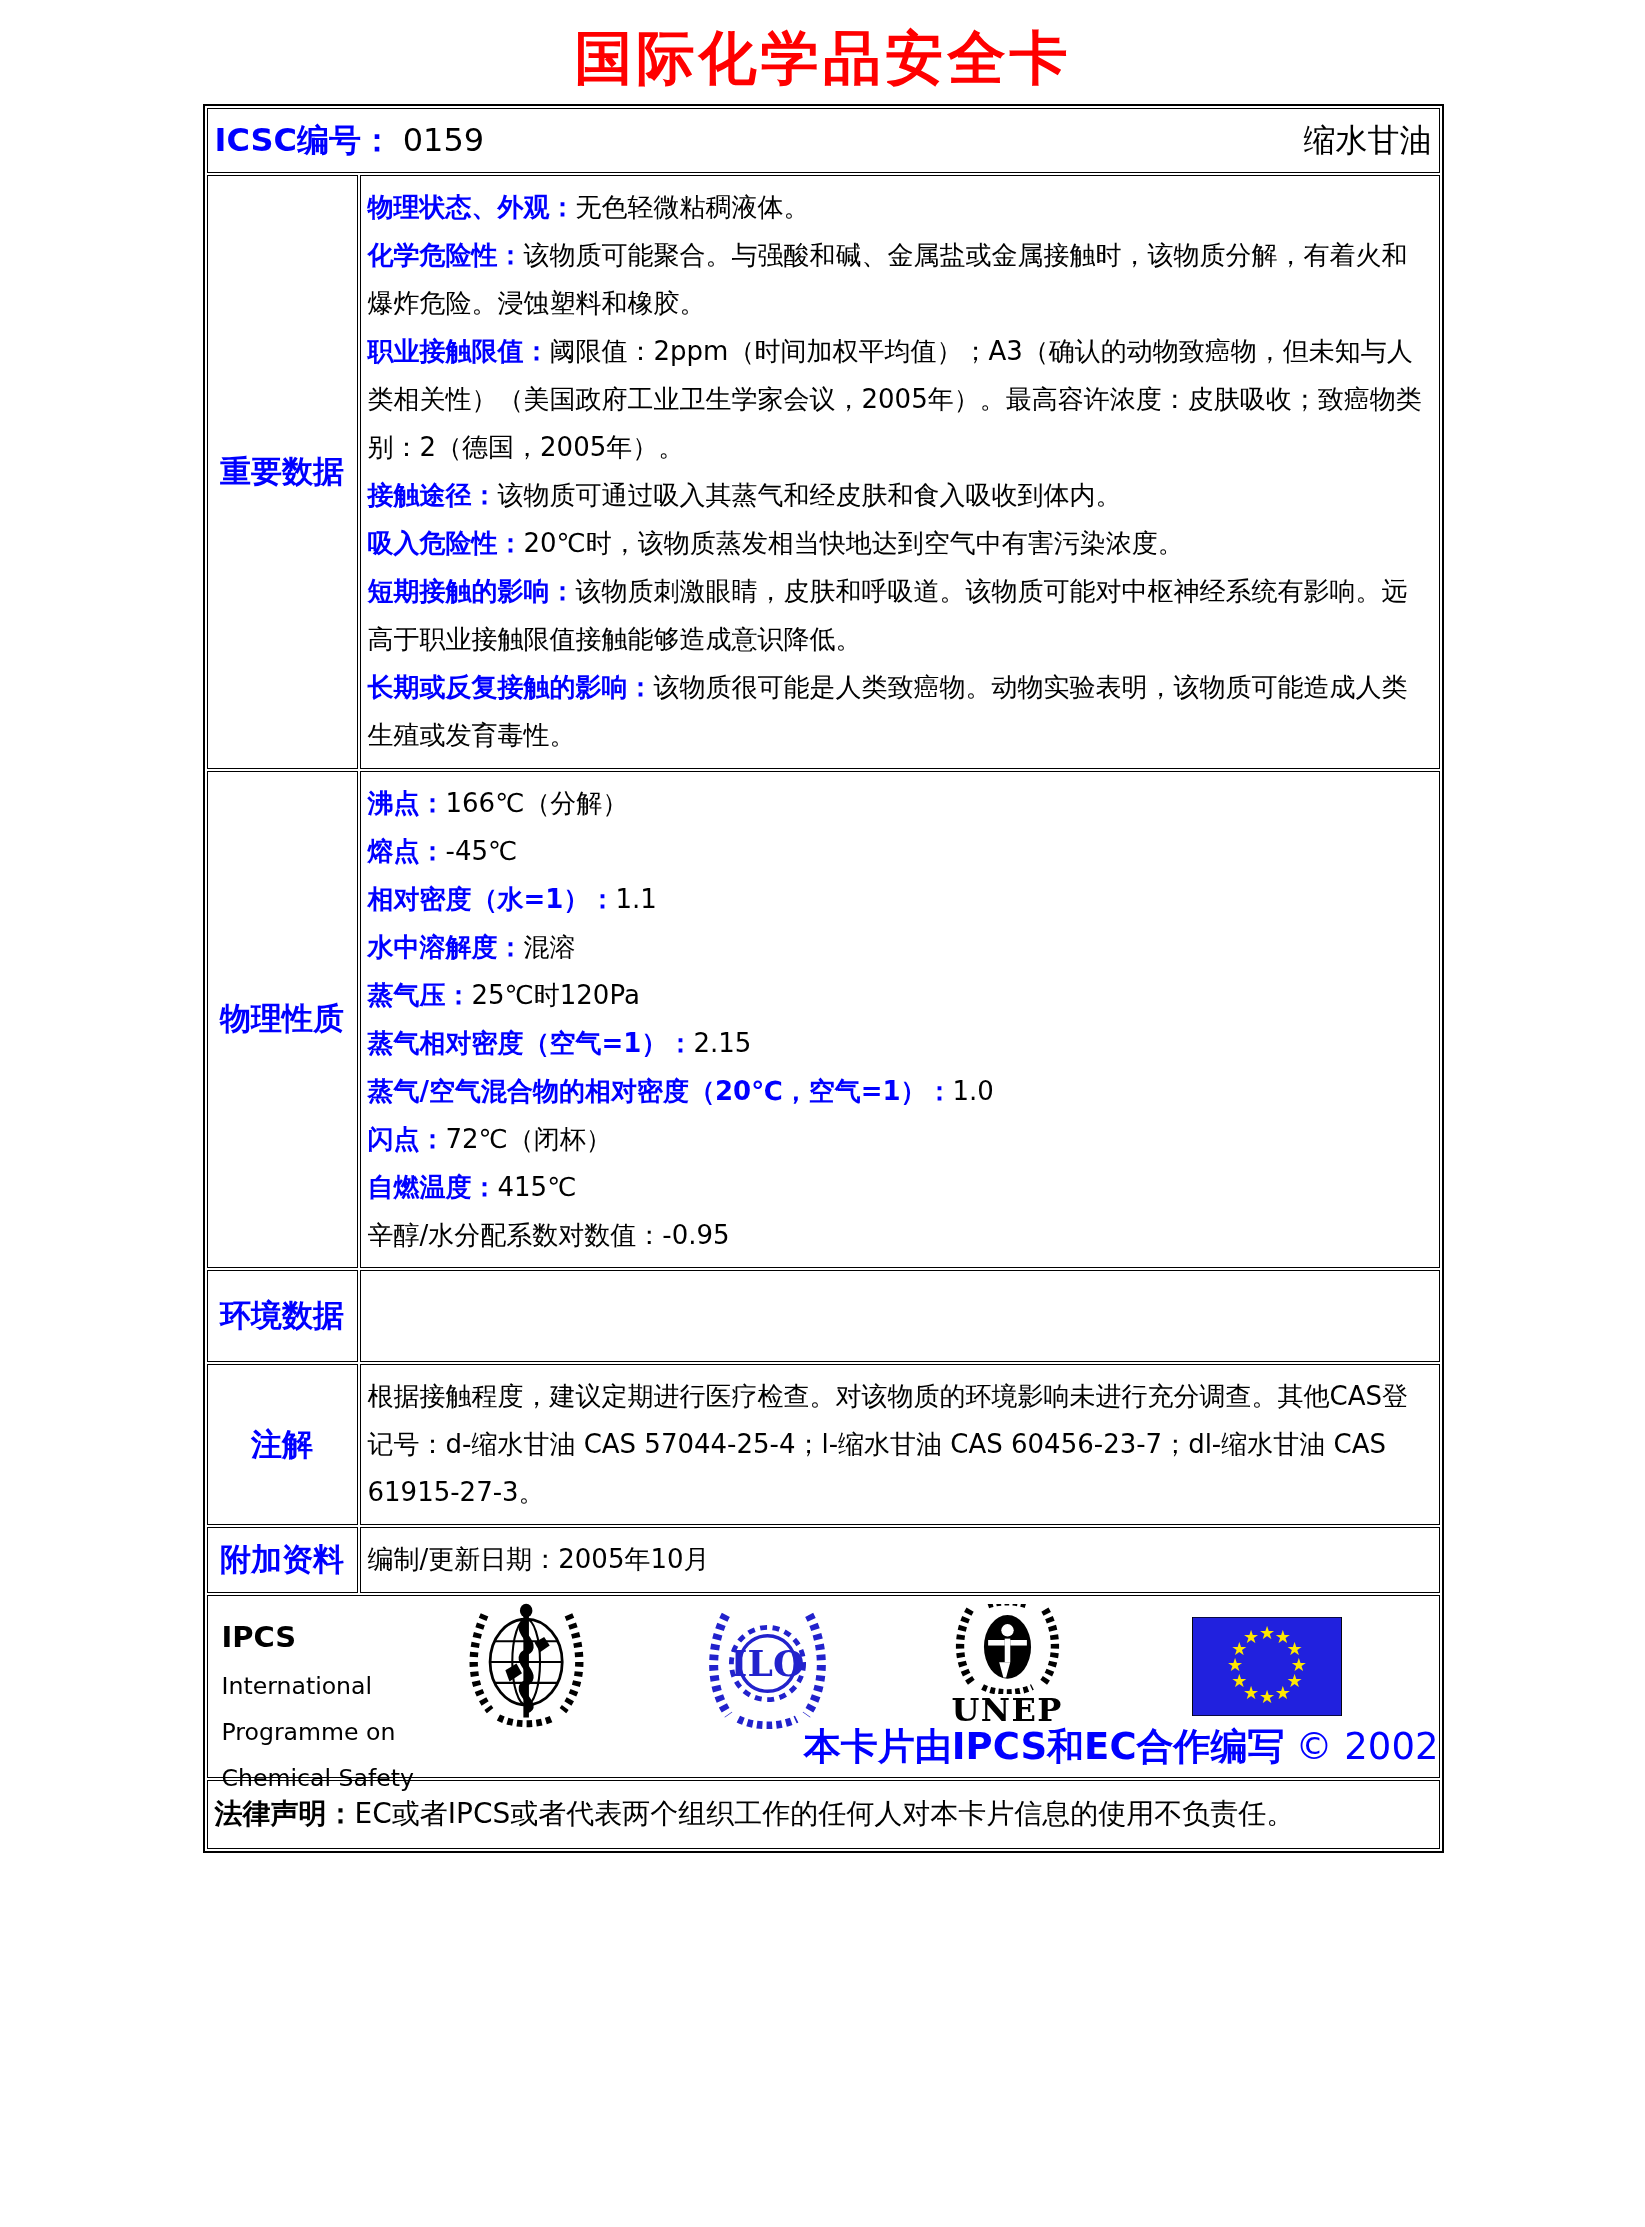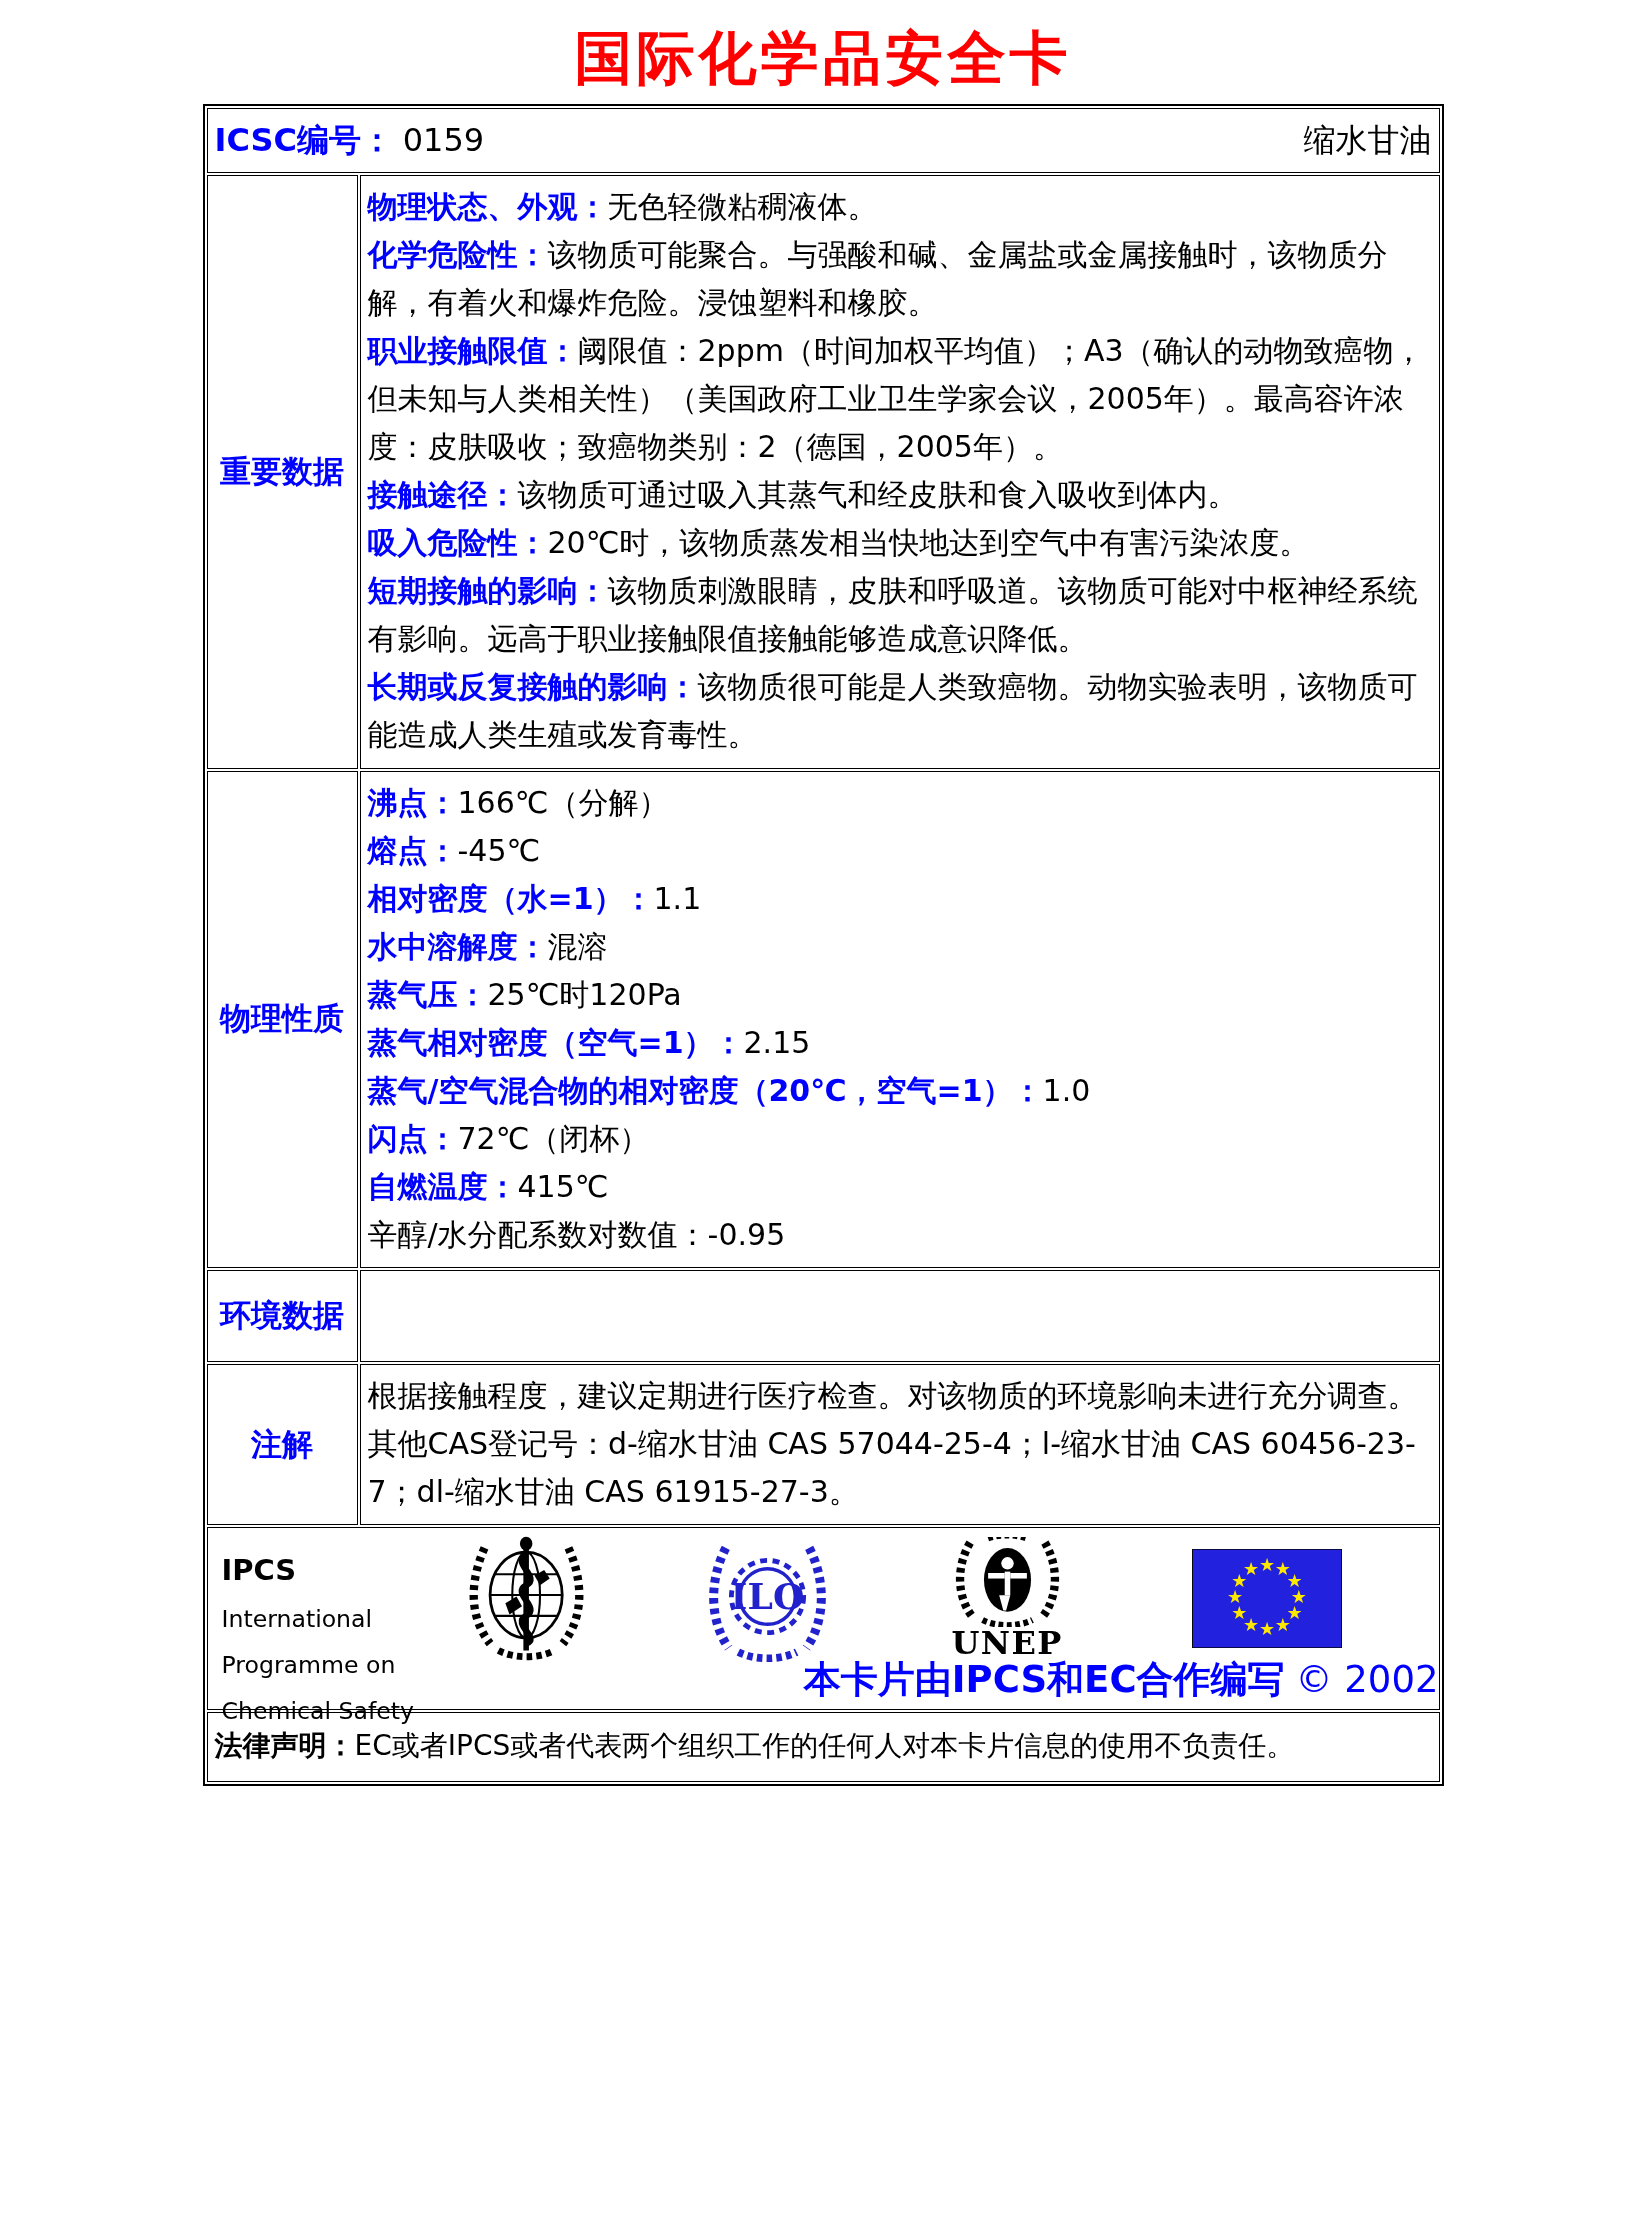--- a/index.html
+++ b/index.html
@@ -42,21 +42,21 @@
     text-align: center;
     vertical-align: middle;
     color: #0000ff;
     font-weight: bold;
     font-size: 31px;
     padding: 5.6px 2.8px;
   }
   td.content-cell {
     vertical-align: top;
     padding: 7px 8.3px 8.3px 7px;
-    font-size: 30px;
+    font-size: 26px;
     line-height: 48px;
   }
   .item { margin: 0; }
   .item-label { color: #0000ff; font-weight: bold; }
   .item-label.plain { color: #000; font-weight: normal; }
   #section-rows tr:nth-of-type(3) td.content-cell { height: 92px; }
 
   
   td.logos-cell { position: relative; height: 183px; padding: 16px; }
   .ipcs-block { position: absolute; left: 14px; top: 23.6px; }
@@ -127,20 +127,26 @@
         </td>
       </tr>
       <tr>
         <td class="label-cell">环境数据</td>
         <td class="content-cell"></td>
       </tr>
       <tr>
         <td class="label-cell">注解</td>
         <td class="content-cell">
           <div class="item"><span>根据接触程度，建议定期进行医疗检查。对该物质的环境影响未进行充分调查。其他CAS登记号：d-缩水甘油 CAS 57044-25-4；l-缩水甘油 CAS 60456-23-7；dl-缩水甘油 CAS 61915-27-3。</span></div>
+        </td>
+      </tr>
+      <tr>
+        <td class="label-cell">附加资料</td>
+        <td class="content-cell">
+          <div class="item"><span>编制/更新日期：2005年10月</span></div>
         </td>
       </tr>
     </tbody>
 
   <tbody>
     <tr>
       <td class="logos-cell" colspan="2">
         <div class="ipcs-block">
           <div class="ipcs-acronym">IPCS</div>
           <div class="ipcs-line">International</div>

